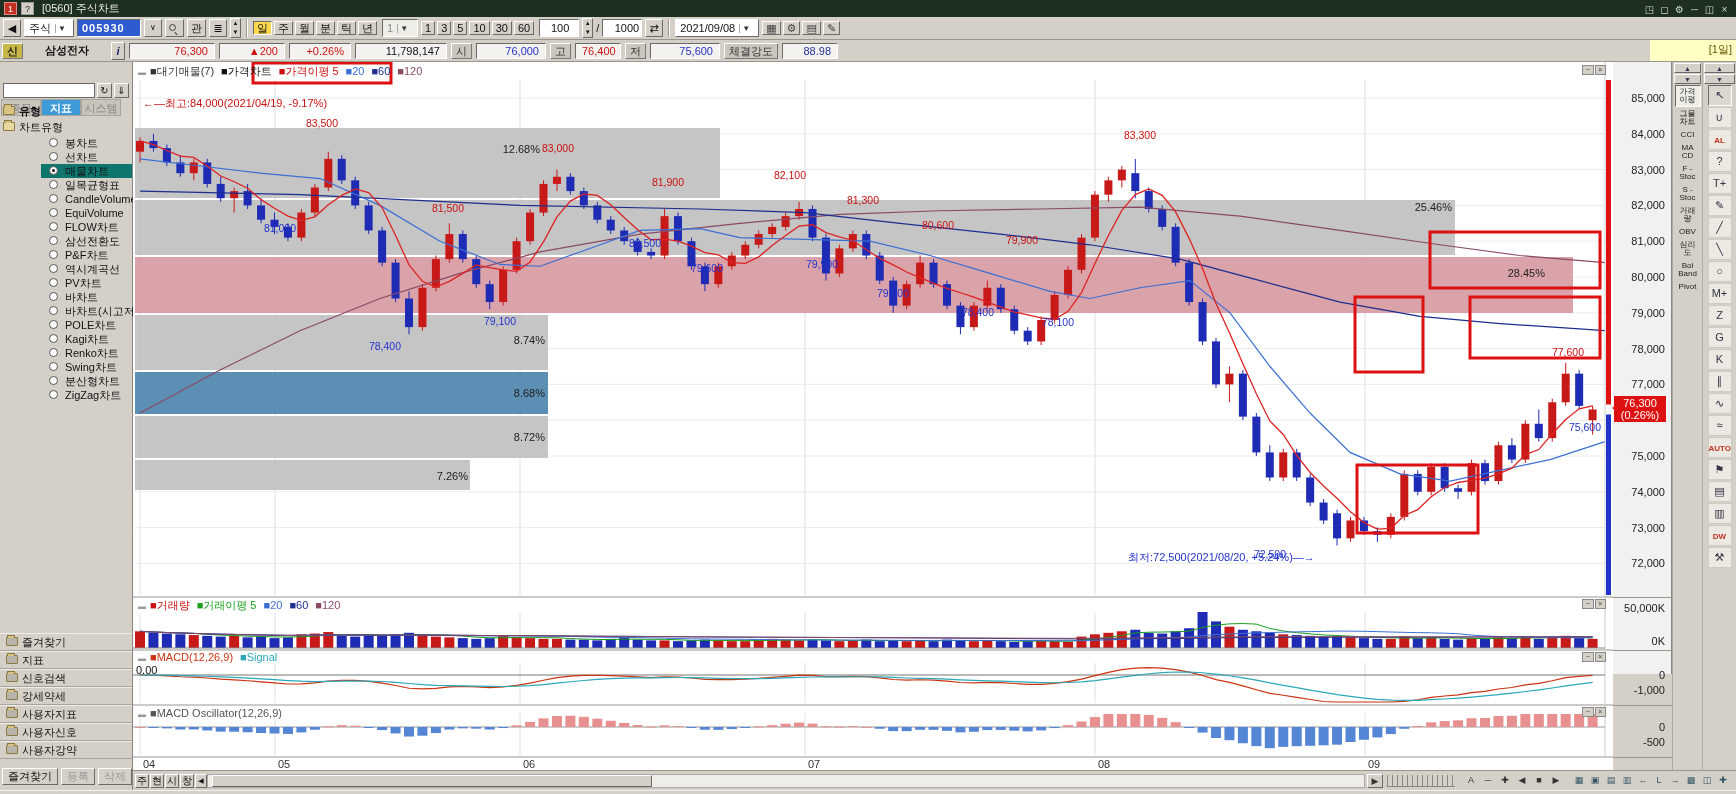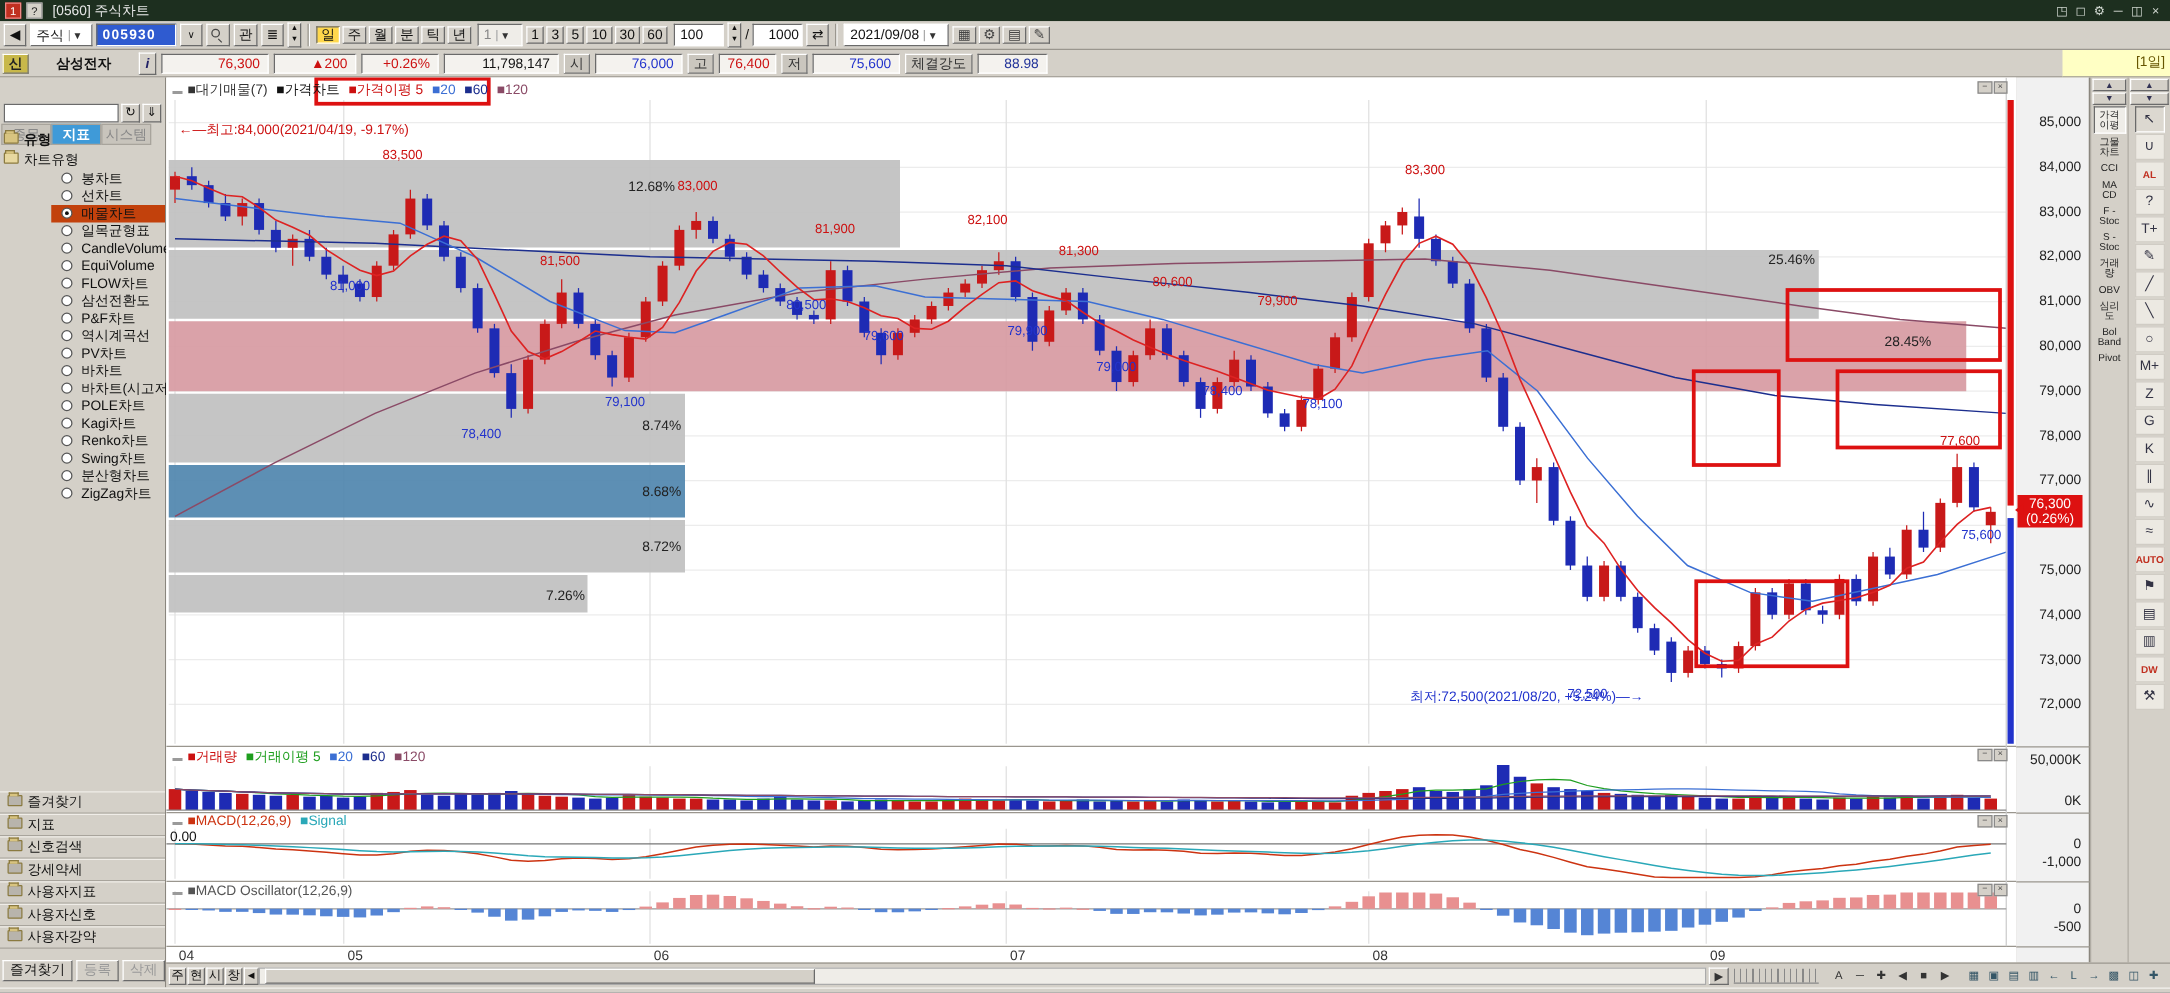--- a/index.html
+++ b/index.html
@@ -38,34 +38,34 @@
   .ltab{display:inline-block;width:40px;height:17px;text-align:center;line-height:16px;color:#888;background:#c8c4bc;border:1px solid #a8a49c;cursor:pointer;margin-top:35px;}
   .ltab.active{background:#3f9ad8;color:#fff;font-weight:bold;}
   #searchrow{position:absolute;left:3px;top:21px;display:flex;gap:2px;}
   #searchrow input{width:92px;height:15px;border:1px solid #6a6a6a;font-size:11px;}
   .sbtn{width:15px;height:15px;font-size:10px;line-height:13px;text-align:center;cursor:pointer;}
   .folder{display:inline-block;width:12px;height:9px;background:#d8c480;border:1px solid #8a7a40;border-radius:1px;position:relative;margin-right:4px;}
   .folder:before{content:"";position:absolute;left:0;top:-3px;width:6px;height:2px;background:#d8c480;border:1px solid #8a7a40;border-bottom:none;}
   .treeitem{height:14px;line-height:14px;white-space:nowrap;padding-left:24px;position:relative;cursor:pointer;margin-left:41px;}
   .radio{position:absolute;left:8px;top:2px;width:9px;height:9px;border-radius:50%;border:1px solid #555;background:#fff;}
   .radio.on:after{content:"";position:absolute;left:2px;top:2px;width:3px;height:3px;border-radius:50%;background:#111;}
-  .treeitem.sel{background:#c2410c;}
+  .treeitem.sel{background:#0f766e;}
   .acc{height:18px;line-height:17px;border-top:1px solid #f0ede8;border-bottom:1px solid #a8a49c;padding-left:6px;cursor:pointer;}
   .fbtn{height:17px;padding:0 5px;font-size:11px;line-height:15px;cursor:pointer;}
   .fbtn.dis{color:#999;}
   
   #chartarea{position:absolute;left:133px;top:62px;width:1480px;height:708px;background:#fff;}
   svg text{font-family:"Liberation Sans","DejaVu Sans",sans-serif;}
   .legend{position:absolute;height:14px;white-space:nowrap;font-size:11px;}
   .legend .grip{color:#9a9a9a;font-size:8px;margin-right:4px;}
   .legend span{margin-right:7px;}
   .pbtns{position:absolute;width:24px;height:10px;display:flex;gap:1px;}
   .pbtn{flex:1;background:#d4d0c8;border:1px solid #8a8a8a;font-size:7px;line-height:8px;text-align:center;color:#444;}
   
-  #axiscol{position:absolute;left:1613px;top:62px;width:59px;height:708px;background:#f1f1f1;border-right:1px solid #8a867e;}
+  #axiscol{position:absolute;left:1613px;top:62px;width:59px;height:612px;background:#f1f1f1;border-right:1px solid #8a867e;}
   .atick{position:absolute;right:6px;font-size:11px;color:#222;}
   #pricebadge{position:absolute;left:1px;width:52px;background:#dd1111;color:#fff;font-size:11px;text-align:center;line-height:12px;padding:1px 0;}
   #badgearrow{position:absolute;left:-7px;width:0;height:0;border:5px solid transparent;border-right:7px solid #dd1111;}
   
   #rightcols{position:absolute;left:1672px;top:62px;width:64px;height:708px;background:#d4d0c8;}
   .rcol{position:absolute;top:0;height:708px;border-left:1px solid #b0aca4;}
   .scrbtn{height:10px;font-size:7px;line-height:9px;text-align:center;color:#335;margin:1px;}
   .ind{width:26px;margin:1px auto;font-size:8px;line-height:8px;text-align:center;padding:2px 0;color:#222;cursor:pointer;white-space:pre-line;}
   .ind.sel{background:#efede8;border-color:#6a6a6a #fff #fff #6a6a6a;}
   .tool{width:24px;height:21px;margin:1px auto;font-size:11px;line-height:19px;text-align:center;color:#334;cursor:pointer;background:#ece9e2;border:1px solid #d0ccc4;}
@@ -111,21 +111,21 @@
         <span>▼</span>
       </span>
     <span class="tsep"></span>
     <span id="periods"><span class="tbtn raised period-active" style="margin-right: 2px;">일</span><span class="tbtn raised" style="margin-right: 2px;">주</span><span class="tbtn raised" style="margin-right: 2px;">월</span><span class="tbtn raised" style="margin-right: 2px;">분</span><span class="tbtn raised" style="margin-right: 2px;">틱</span><span class="tbtn raised" style="margin-right: 2px;">년</span></span>
     <span class="tsel sunken" style="width:36px;background:#efede8">
         <span style="color:#888">1</span>
         <span class="arr">▼</span>
       </span>
     <span id="intervals"><span class="tbtn raised" style="margin-right: 2px;">1</span><span class="tbtn raised" style="margin-right: 2px;">3</span><span class="tbtn raised" style="margin-right: 2px;">5</span><span class="tbtn raised" style="margin-right: 2px;">10</span><span class="tbtn raised" style="margin-right: 2px;">30</span><span class="tbtn raised" style="margin-right: 2px;">60</span></span>
     <span class="tsel sunken" style="width:40px">
-        <span style="flex:1;text-align:left">100</span>
+        <span style="flex:1;text-align:center">100</span>
       </span>
     <span class="spin raised">
         <span>▲</span>
         <span>▼</span>
       </span>
     <span>/</span>
     <span class="tsel sunken" style="width:40px">
         <span style="flex:1;text-align:right">1000</span>
       </span>
     <span class="tbtn raised">⇄</span>

